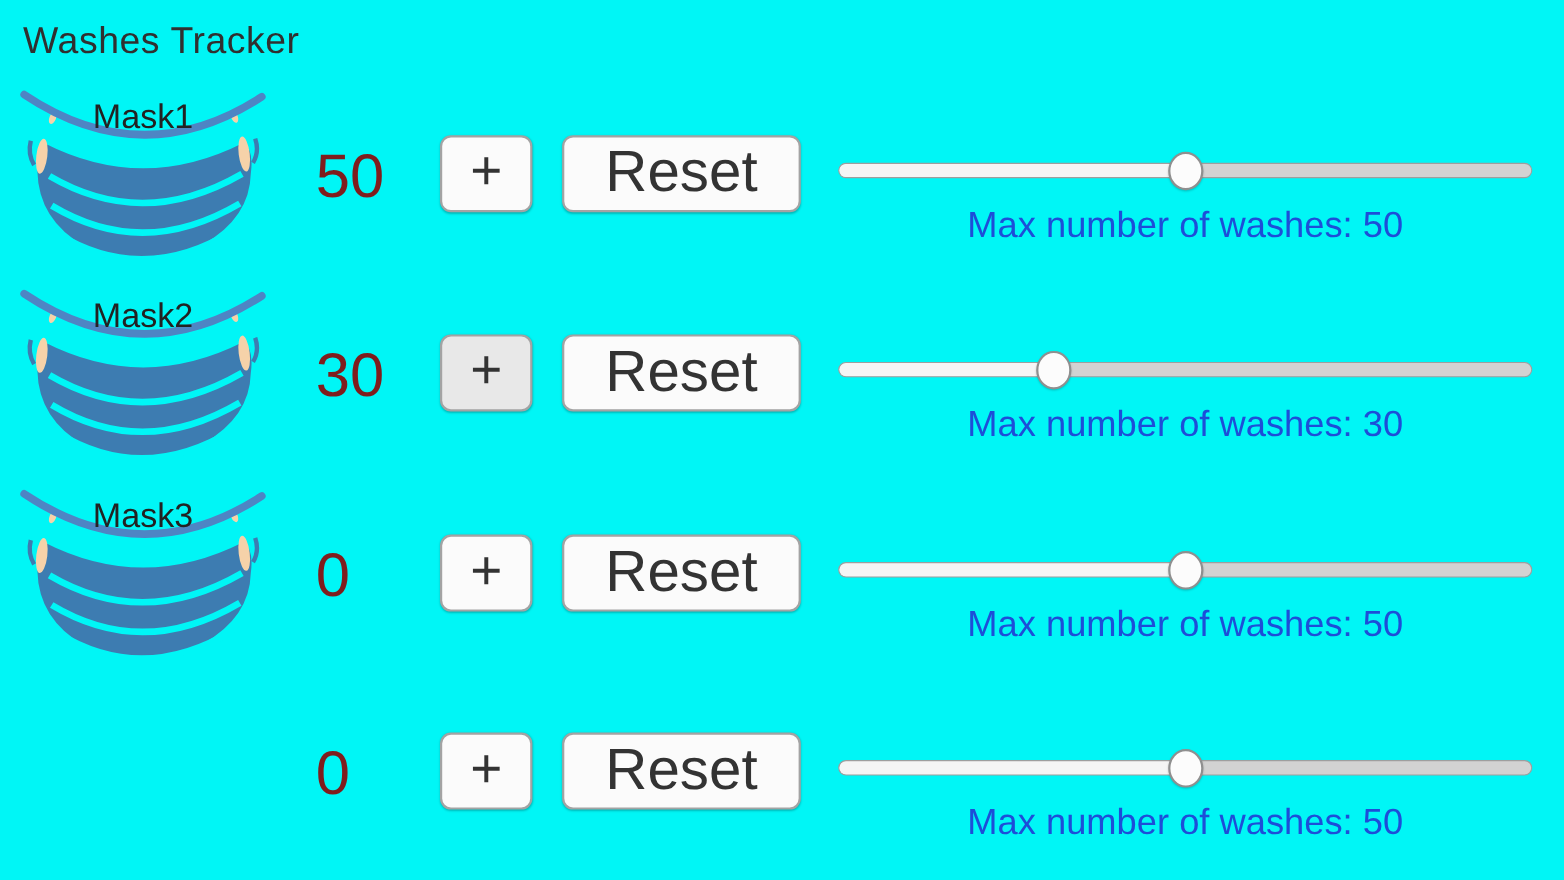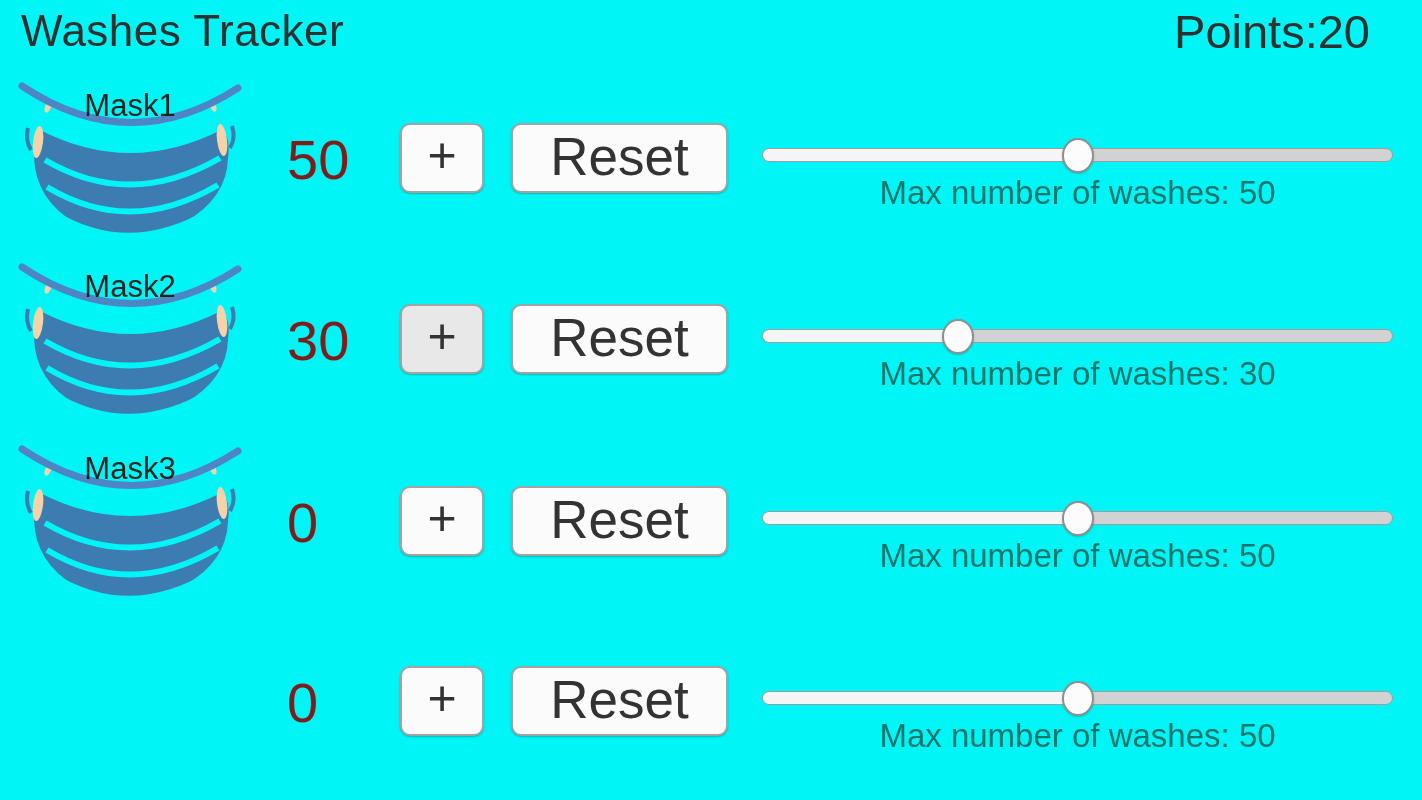--- a/index.html
+++ b/index.html
@@ -13,22 +13,22 @@
     color: #2E2E2E;
   }
   .stage {
     position: relative;
     width: 1422px;
     height: 800px;
   }
   .app-title {
     position: absolute;
     left: 21px;
-    top: 6px;
-    font-size: 44px;
+    top: 18px;
+    font-size: 34px;
     letter-spacing: 0.5px;
     color: #303030;
     white-space: nowrap;
   }
   .points {
     position: absolute;
     right: 52px;
     top: 4px;
     font-size: 47px;
     color: #303030;
@@ -133,33 +133,33 @@
     top: 2px;
     width: 32px;
     height: 35px;
     border-radius: 50%;
     background: #FCFCFC;
     border: 2px solid #8F8F8F;
     box-sizing: border-box;
     box-shadow: 0 1px 2px rgba(0,0,0,0.2);
   }
   .max-label {
+    margin-top: 11px;
     text-align: center;
     font-size: 33px;
-    color: #0f766e;
+    color: #1d4ed8;
     white-space: nowrap;
   }
 </style>
 </head>
 <body>
 
 <div class="stage">
 
   <div class="app-title">Washes Tracker</div>
-  <div class="points"><span>Points:</span><span>20</span></div>
 
   <div class="row" style="top:78px">
     <div class="mask">
       <svg viewBox="0 0 230 162">
         <path d="M25,50 Q115,96 206,50 Q216,56 213,78 Q212,118 170,142 Q115,166 62,144 Q20,120 19,76 Q17,55 25,50 Z" fill="#3D7CB1"></path>
         <path d="M30,80 Q115,130 205,78" stroke="#00F6F6" stroke-width="6" fill="none"></path>
         <path d="M32,107 Q115,157 203,105" stroke="#00F6F6" stroke-width="6" fill="none"></path>
         <path d="M38,133 Q115,180 197,130" stroke="#00F6F6" stroke-width="6" fill="none"></path>
         <ellipse cx="23" cy="62" rx="5" ry="16" fill="#F6D2A9" transform="rotate(7 23 62)"></ellipse>
         <ellipse cx="207" cy="60" rx="5" ry="16" fill="#F6D2A9" transform="rotate(-7 207 60)"></ellipse>

